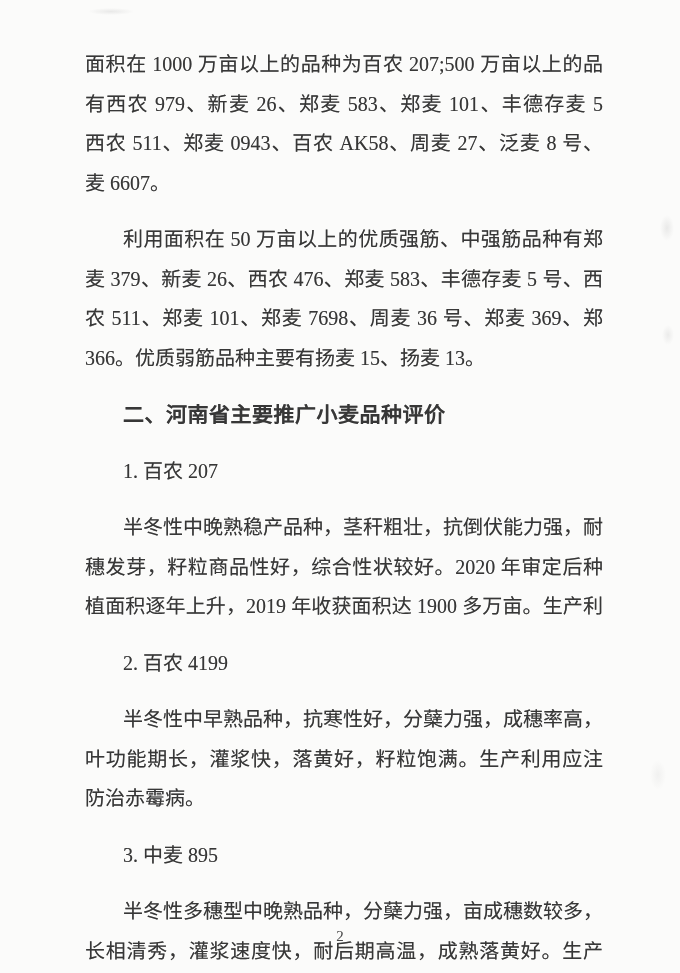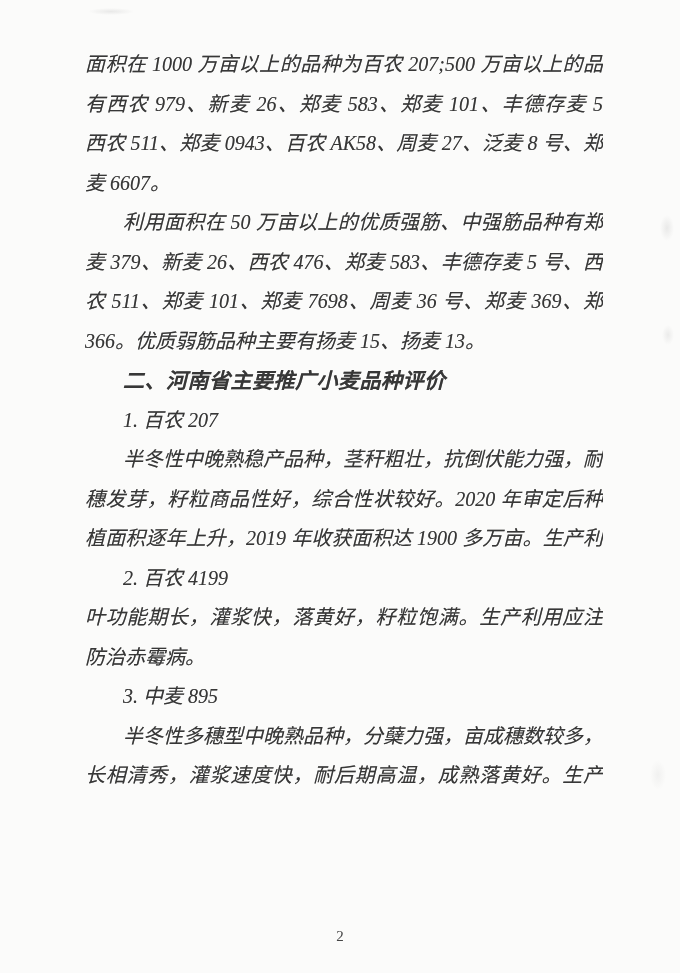--- a/index.html
+++ b/index.html
@@ -14,36 +14,36 @@
     background: #fbfbfa;
     overflow: hidden;
     font-family: "Liberation Serif", "DejaVu Serif", serif;
     color: #373737;
   }
   .text-block {
     position: absolute;
     left: 85px;
     top: 45px;
     width: 518px;
-    font-style: italic;
   }
   .line {
     height: 39.5px;
     line-height: 39.5px;
     font-size: 20px;
     white-space: normal;
     overflow: hidden;
     text-shadow: 0 0 0.6px rgba(45,45,45,0.45);
   }
   .line.just {
     text-align: justify;
     text-align-last: justify;
   }
   .line.indent {
     padding-left: 38px;
+    margin-top: 17px;
   }
   .line.heading {
     font-family: "Liberation Sans", "DejaVu Sans", sans-serif;
     font-weight: bold;
     font-size: 21px;
     letter-spacing: 0.5px;
   }
   .page-number {
     position: absolute;
     left: 0;
@@ -92,20 +92,21 @@
       <div class="line indent just">利用面积在 50 万亩以上的优质强筋、中强筋品种有郑</div>
       <div class="line just">麦 379、新麦 26、西农 476、郑麦 583、丰德存麦 5 号、西</div>
       <div class="line just">农 511、郑麦 101、郑麦 7698、周麦 36 号、郑麦 369、郑麦</div>
       <div class="line">366。优质弱筋品种主要有扬麦 15、扬麦 13。</div>
       <div class="line indent heading">二、河南省主要推广小麦品种评价</div>
       <div class="line indent">1. 百农 207</div>
       <div class="line indent just">半冬性中晚熟稳产品种，茎秆粗壮，抗倒伏能力强，耐</div>
       <div class="line just">穗发芽，籽粒商品性好，综合性状较好。2020 年审定后种</div>
       <div class="line just">植面积逐年上升，2019 年收获面积达 1900 多万亩。生产利</div>
       <div class="line indent">2. 百农 4199</div>
+      <div class="line indent just">半冬性中早熟品种，抗寒性好，分蘖力强，成穗率高，</div>
       <div class="line just">叶功能期长，灌浆快，落黄好，籽粒饱满。生产利用应注意</div>
       <div class="line">防治赤霉病。</div>
       <div class="line indent">3. 中麦 895</div>
       <div class="line indent just">半冬性多穗型中晚熟品种，分蘖力强，亩成穗数较多，</div>
       <div class="line just">长相清秀，灌浆速度快，耐后期高温，成熟落黄好。生产利</div>
     </div>
 
   <div class="page-number">2</div>
 </div>
 

